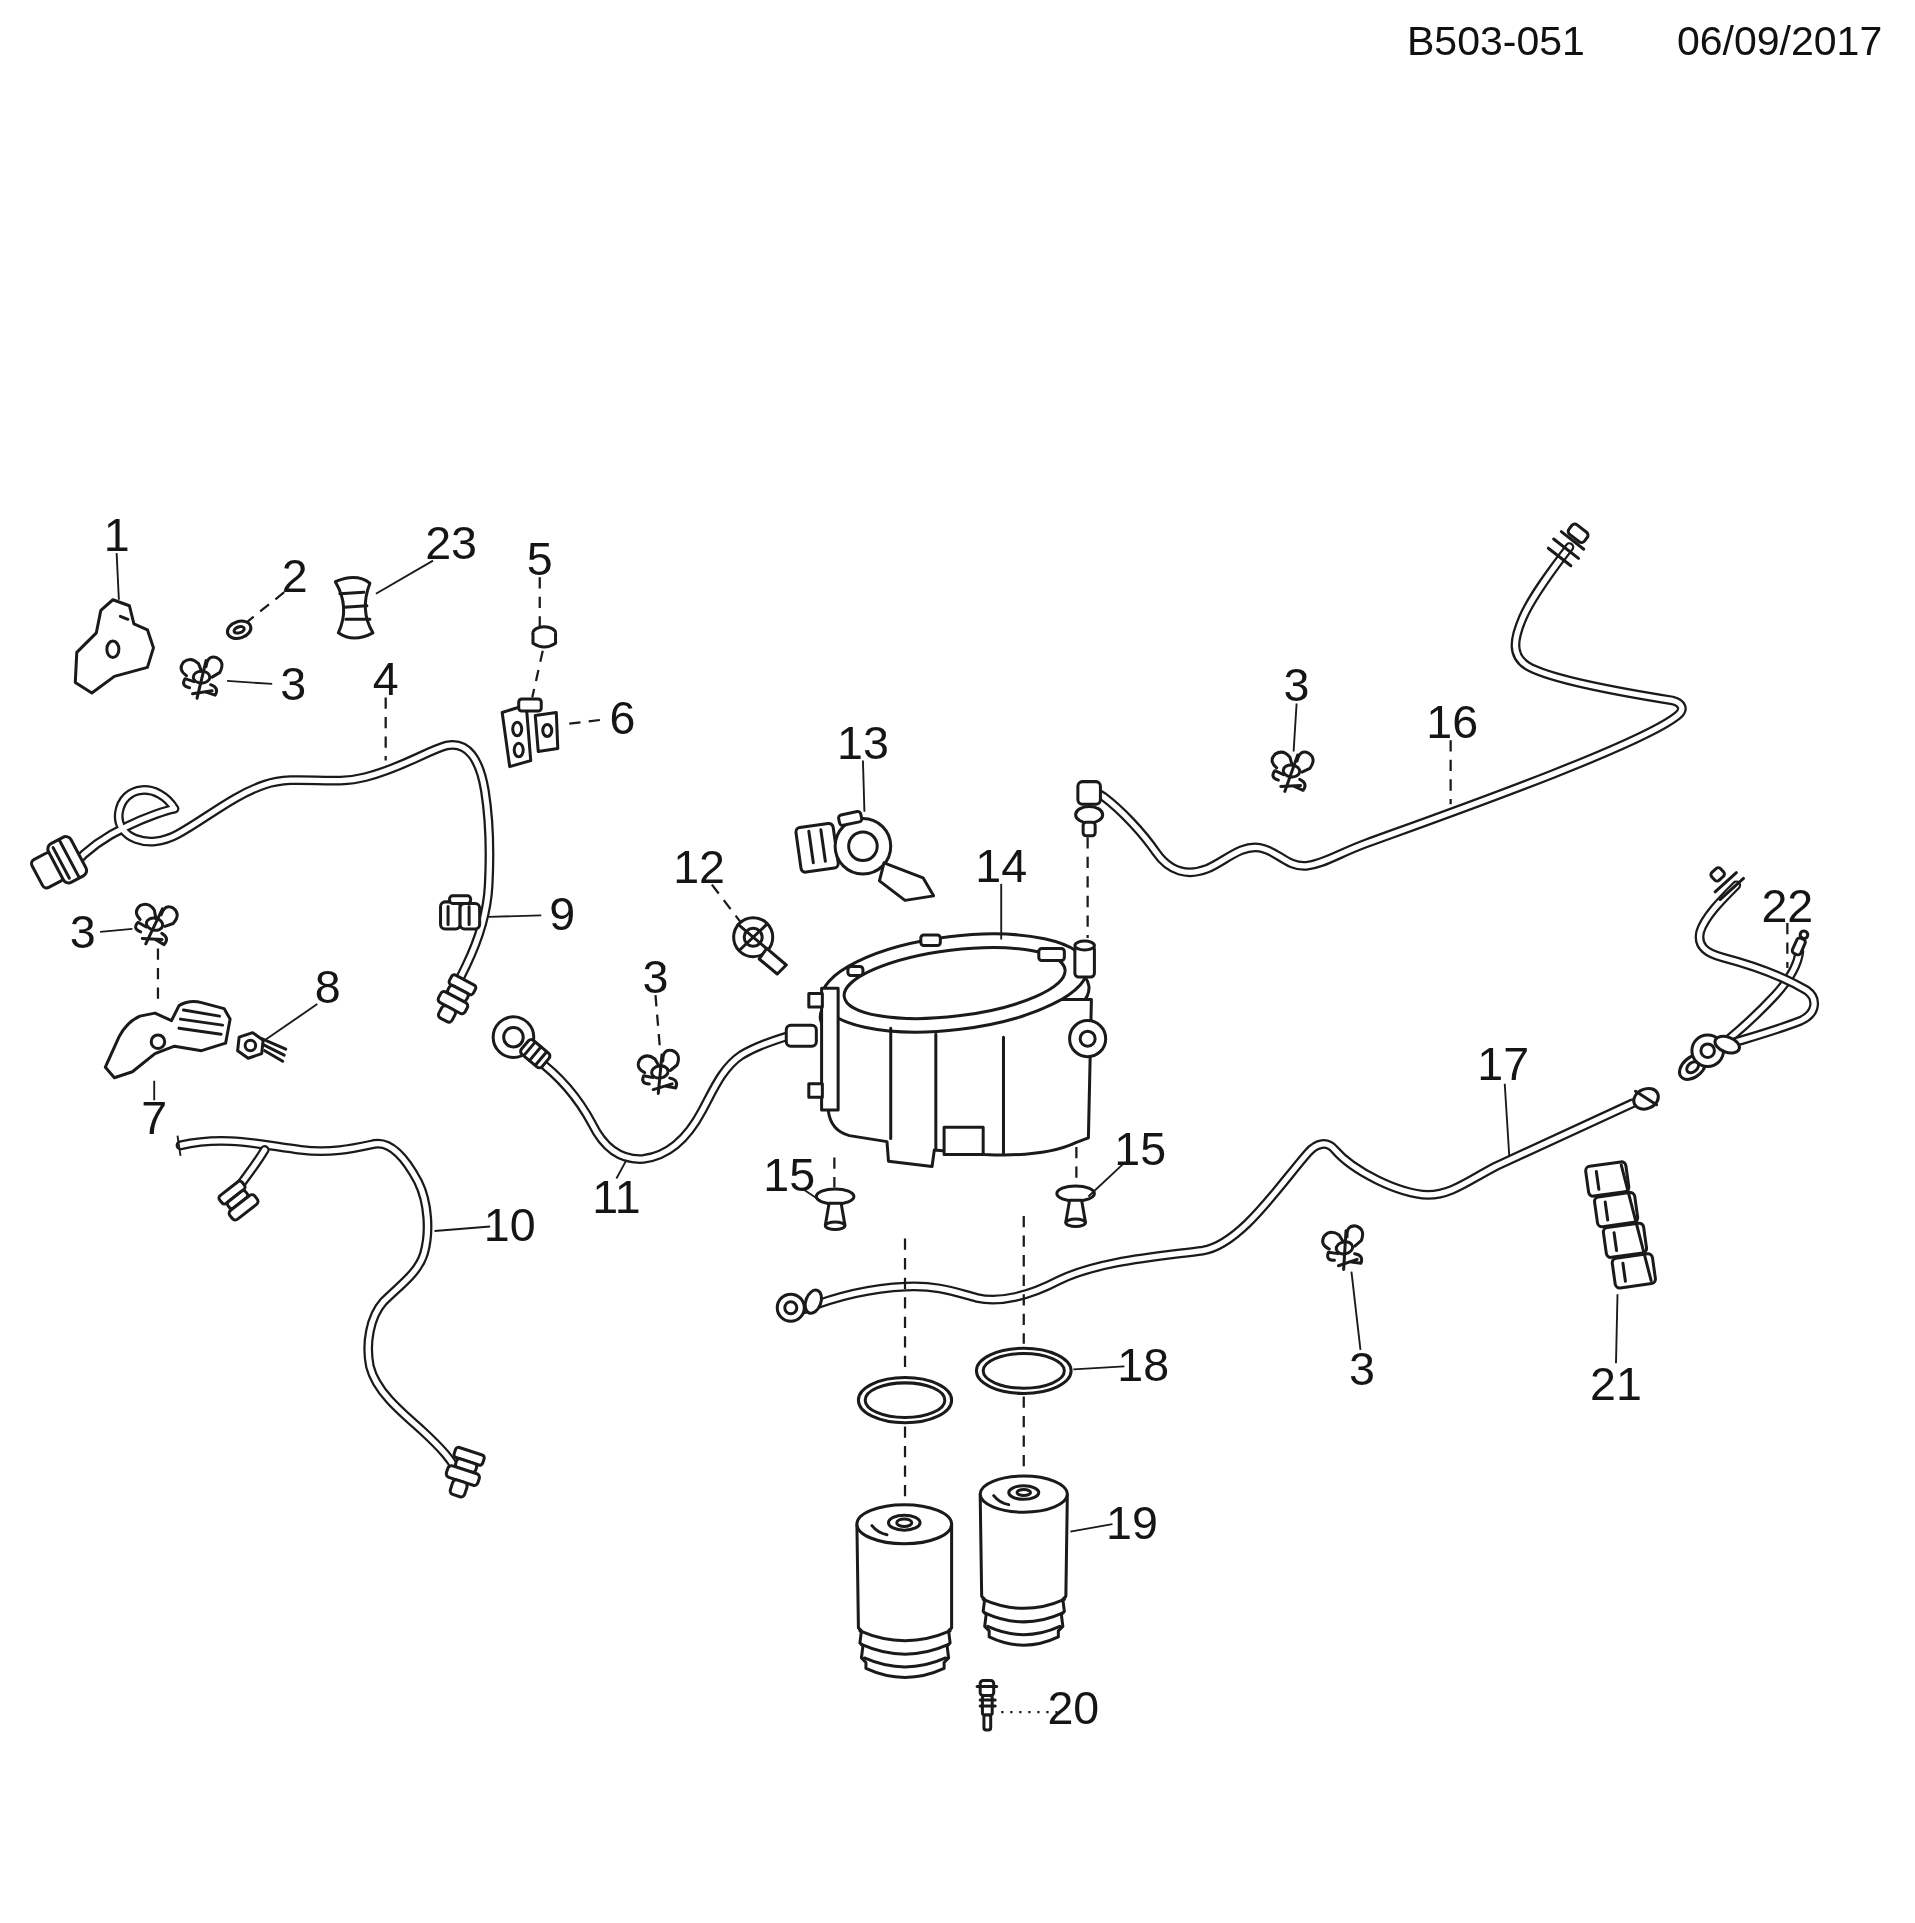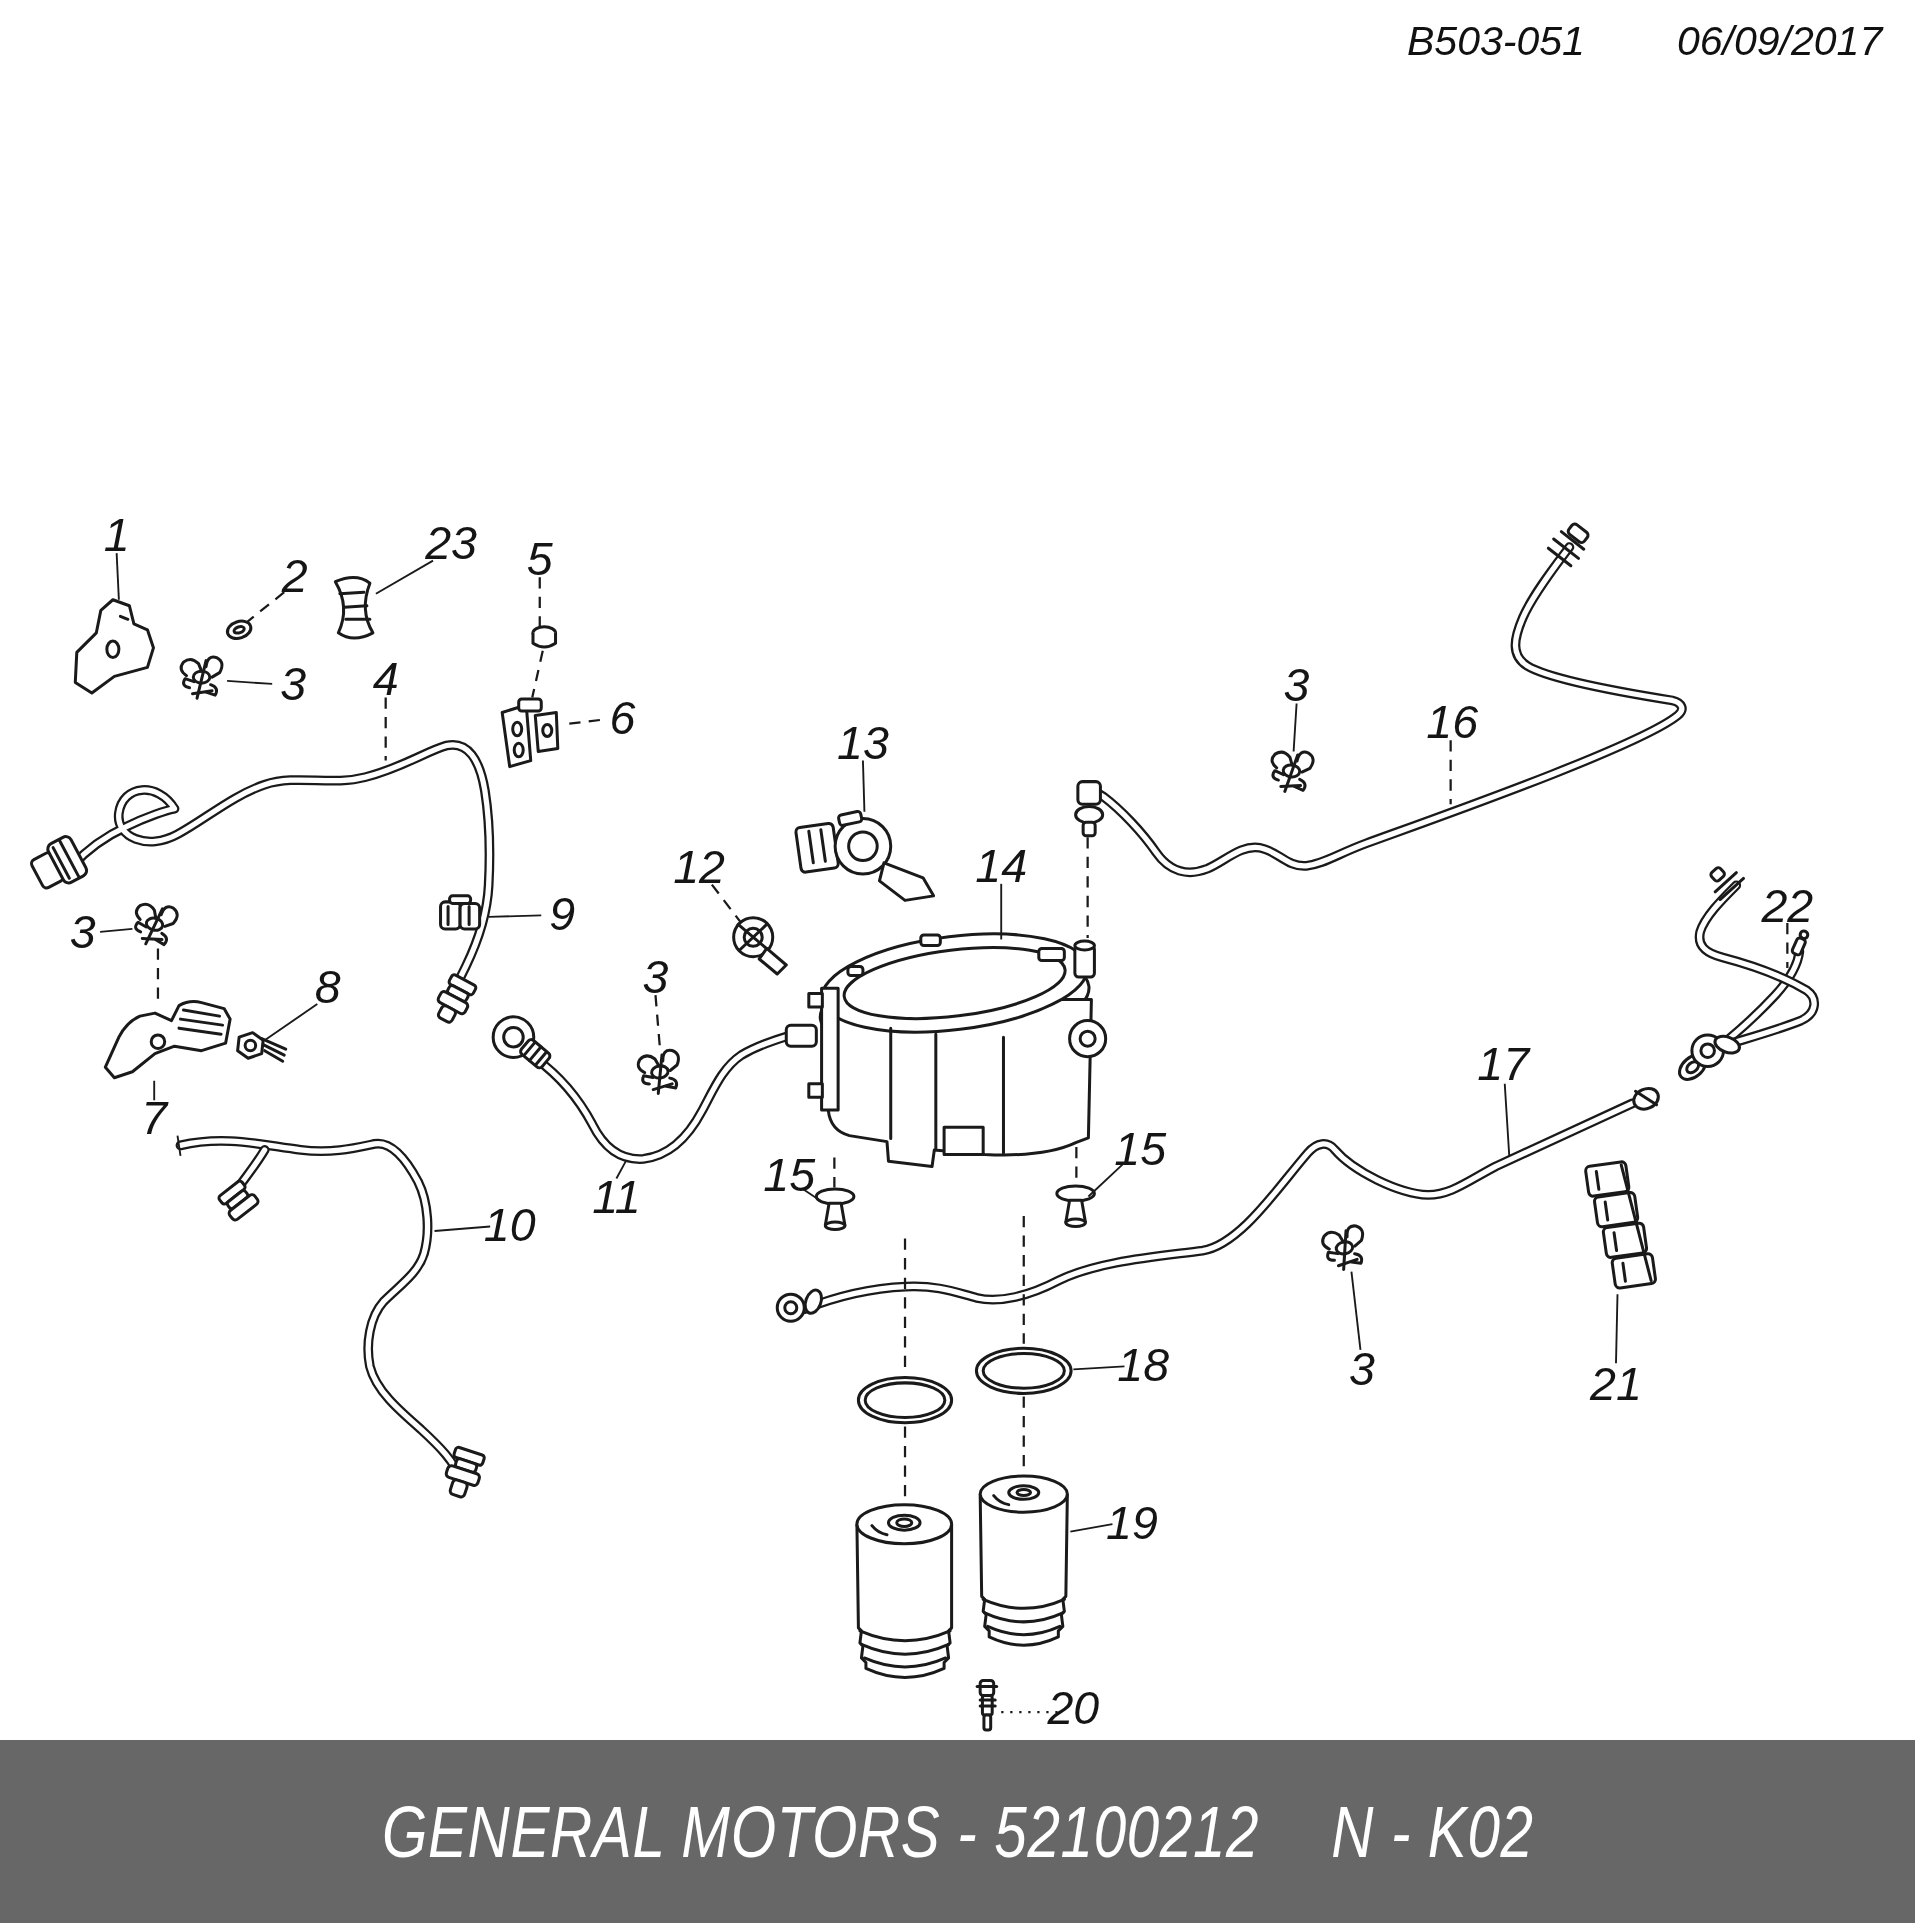--- a/index.html
+++ b/index.html
@@ -1,20 +1,19 @@
 <!DOCTYPE html>
 <html style="font-size:12px"><head>
 <meta charset="utf-8">
 <style>
   html,body { margin:0; padding:0; background:#ffffff; }
   .stage {
     position:relative; width:1916px; height:1924px;
     background:#ffffff; overflow:hidden;
     font-family:"Liberation Sans", sans-serif;
-    font-style:italic;
   }
   .hdr {
     position:absolute; top:16.5px; height:48px; line-height:48px;
     font-size:41px; color:#111; white-space:nowrap;
   }
   #hdr-code { left:1407px; }
   #hdr-date { left:1677px; }
   .diagram-svg { position:absolute; left:0; top:0; }
   .footer-bar {
     position:absolute; left:0; top:1740px; width:1916px; height:183px;
@@ -374,22 +373,15 @@
         <text x="2378" y="1205" class="callout">22</text>
         <text x="2000" y="1416" class="callout">17</text>
         <text x="1812" y="1822" class="callout">3</text>
         <text x="2150" y="1841" class="callout">21</text>
         <text x="1521" y="1816" class="callout">18</text>
         <text x="1506" y="2026" class="callout">19</text>
         <text x="1428" y="2272" class="callout">20</text>
       </g>
   </svg>
 
-  <div class="footer-bar" style="background: rgb(103, 103, 103);">
-    <div class="footer-text">
-      <span style="color: rgb(255, 255, 255);">GENERAL MOTORS - 52100212</span>
-      <span class="footer-gap" style="color: rgb(255, 255, 255);"></span>
-      <span style="color: rgb(255, 255, 255);">N - K02</span>
-    </div>
-  </div>
 
 </div>
 
 
 </body></html>

